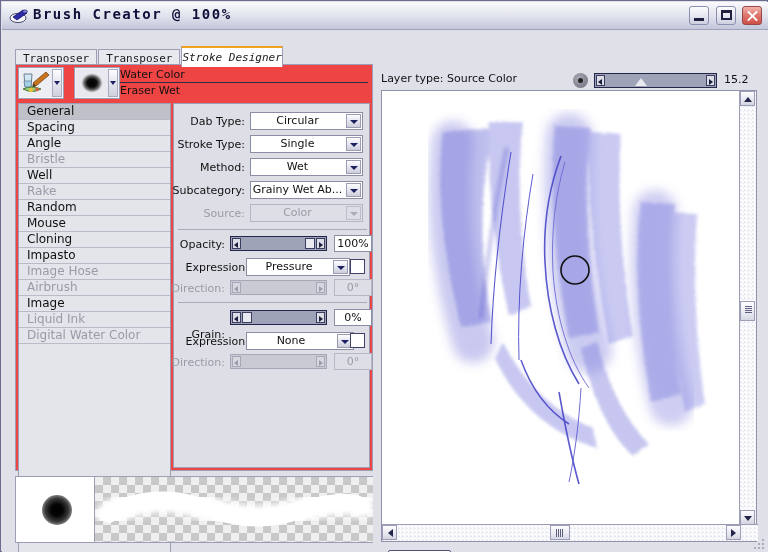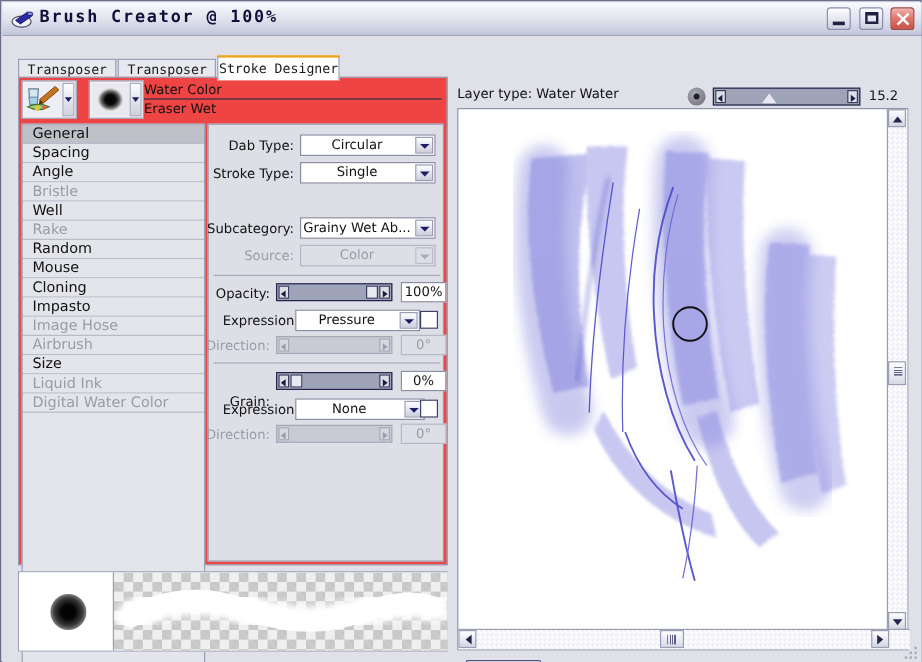--- a/index.html
+++ b/index.html
@@ -60,21 +60,21 @@
     display:inline-block;height:18px;line-height:17px;padding:0 7px;
     font-family:"DejaVu Sans Mono","Liberation Mono",monospace;
     font-size:11px;color:#1a1a1a;background:#e8e9ef;
     border:1px solid #9b9eb4;border-bottom:none;
     vertical-align:bottom;box-sizing:border-box;cursor:default;
     margin-right:1px;
   }
   .tab.active{
     height:21px;line-height:19px;background:#fff;
     border-top:2px solid #f0a31e;
-    padding:0 0;position:relative;z-index:3;
+    padding:0 0;position:relative;z-index:3;font-style:italic;
   }
 
   
   .leftpanel{
     position:absolute;left:13px;top:34px;width:358px;height:407px;
     background:#ef4444;border:1px solid #9b9eb4;box-sizing:border-box;
   }
   .brushrow{position:absolute;left:2px;top:2px;width:352px;height:34px;}
   .brushpick{
     position:absolute;top:0;width:46px;height:32px;
@@ -337,21 +337,21 @@
         <div class="catitem">Angle</div>
         <div class="catitem dis">Bristle</div>
         <div class="catitem">Well</div>
         <div class="catitem dis">Rake</div>
         <div class="catitem">Random</div>
         <div class="catitem">Mouse</div>
         <div class="catitem">Cloning</div>
         <div class="catitem">Impasto</div>
         <div class="catitem dis">Image Hose</div>
         <div class="catitem dis">Airbrush</div>
-        <div class="catitem">Size</div>
+        <div class="catitem">Image</div>
         <div class="catitem dis">Liquid Ink</div>
         <div class="catitem dis">Digital Water Color</div>
       </div>
 
       <div class="rightcol">
 
         <div class="frow" style="top:8px;">
           <span class="flabel">Dab Type:</span>
           <span class="combo">
             <span class="val">Circular</span>
@@ -360,20 +360,27 @@
         </div>
 
         <div class="frow" style="top:31px;">
           <span class="flabel">Stroke Type:</span>
           <span class="combo">
             <span class="val">Single</span>
             <span class="btn"></span>
           </span>
         </div>
 
+        <div class="frow" style="top:54px;">
+          <span class="flabel">Method:</span>
+          <span class="combo">
+            <span class="val">Wet</span>
+            <span class="btn"></span>
+          </span>
+        </div>
 
         <div class="frow" style="top:77px;text-decoration:underline;">
           <span class="flabel">Subcategory:</span>
           <span class="combo">
             <span class="val">Grainy Wet Ab...</span>
             <span class="btn"></span>
           </span>
         </div>
 
         <div class="frow" style="top:100px;">
@@ -461,21 +468,21 @@
                 <feGaussianBlur stdDeviation="4"></feGaussianBlur>
               </filter>
           </defs>
           <path d="M14 38 C 40 20, 78 18, 108 30 C 140 43, 172 46, 204 34 C 228 25, 252 22, 266 28" stroke="#ffffff" stroke-width="26" stroke-linecap="round" fill="none" filter="url(#blur2)" opacity="0.92"></path>
           <path d="M14 38 C 40 20, 78 18, 108 30 C 140 43, 172 46, 204 34 C 228 25, 252 22, 266 28" stroke="#ffffff" stroke-width="21" stroke-linecap="round" fill="none" filter="url(#blur1)"></path>
           <path d="M14 38 C 40 20, 78 18, 108 30 C 140 43, 172 46, 204 34 C 228 25, 252 22, 266 28" stroke="#ffffff" stroke-width="16" stroke-linecap="round" fill="none"></path>
         </svg>
       </div>
     </div>
 
-    <div class="layertype">Layer type: Water Water</div>
+    <div class="layertype">Layer type: Source Color</div>
     <div class="dotbtn"></div>
     <div class="sizeslider">
       <div class="slider" style="left:0;top:0;width:123px;">
         <span class="cap l"></span>
         <span class="cap r"></span>
         <span style="position:absolute;left:40px;top:4px;width:0;height:0;border-left:6px solid transparent;border-right:6px solid transparent;border-bottom:8px solid #e9eaf1;"></span>
       </div>
     </div>
     <div class="sizeval">15.2</div>
 

